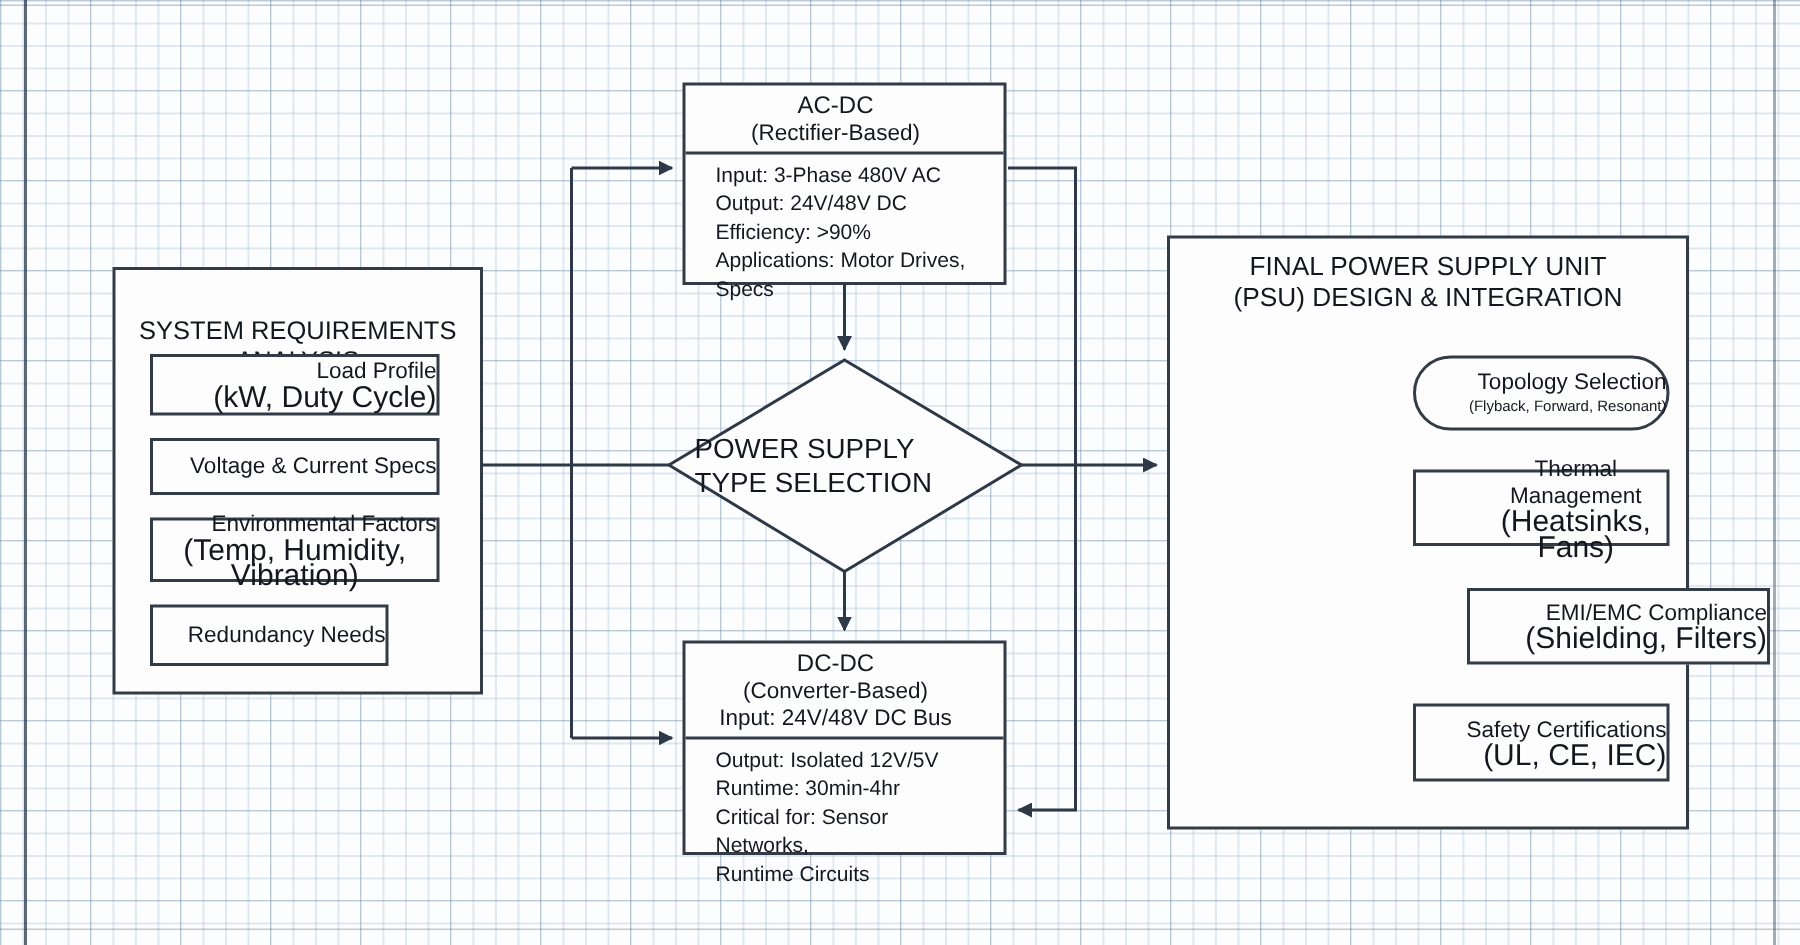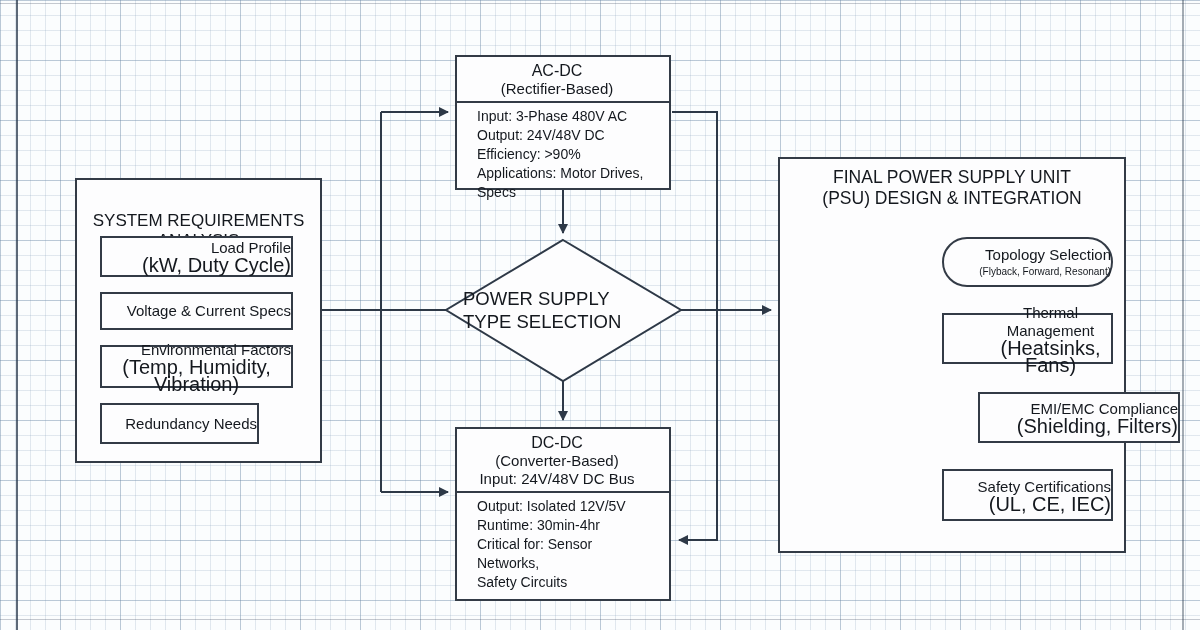--- a/index.html
+++ b/index.html
@@ -111,31 +111,31 @@
       <div>Efficiency: &gt;90%</div>
       <div>Applications: Motor Drives, Specs</div>
     </div>
   </div>
 
   <div class="diamond-label">
     <div>POWER SUPPLY</div>
     <div>TYPE SELECTION</div>
   </div>
 
-  <div class="box" style="left:455px;top:427px;width:216px;height:174px;">
+  <div class="box" style="left:455px;top:427px;width:216px;height:143px;">
     <div class="head">
       <div class="t1">DC-DC</div>
       <div class="t2">(Converter-Based)</div>
       <div class="t2">Input: 24V/48V DC Bus</div>
     </div>
     <div class="detail">
       <div>Output: Isolated 12V/5V</div>
       <div>Runtime: 30min-4hr</div>
       <div>Critical for: Sensor Networks,</div>
-      <div>Safety Circuits</div>
+      <div>Runtime Circuits</div>
     </div>
   </div>
 
   <div class="box" style="left:778px;top:157px;width:348px;height:396px;">
     <div class="rtitle">
       <div>FINAL POWER SUPPLY UNIT</div>
       <div>(PSU) DESIGN &amp; INTEGRATION</div>
     </div>
   </div>
 

